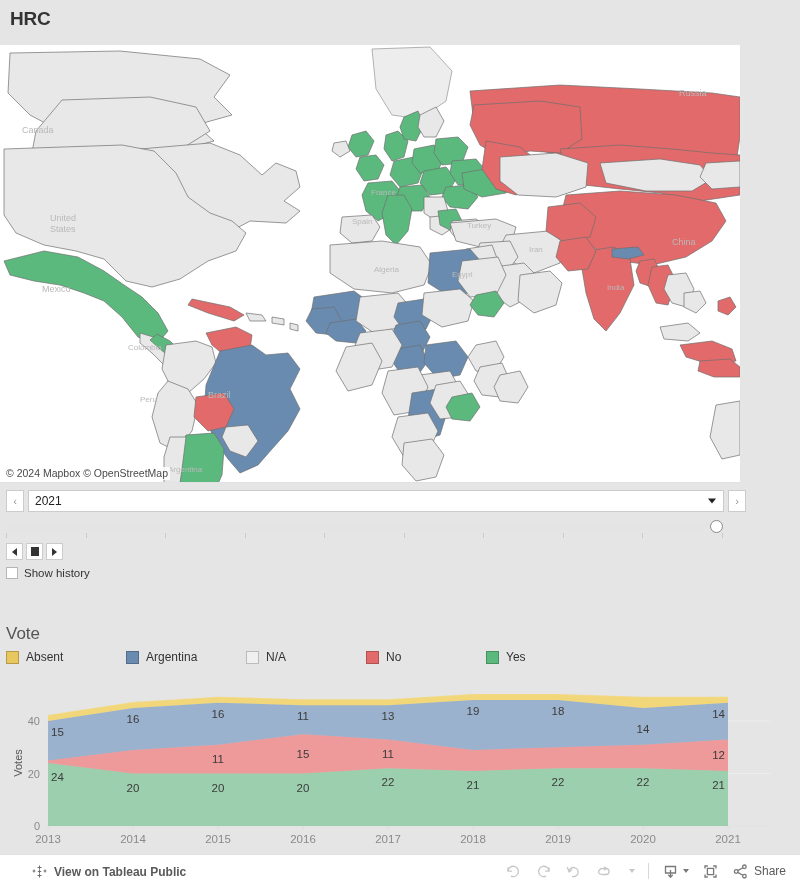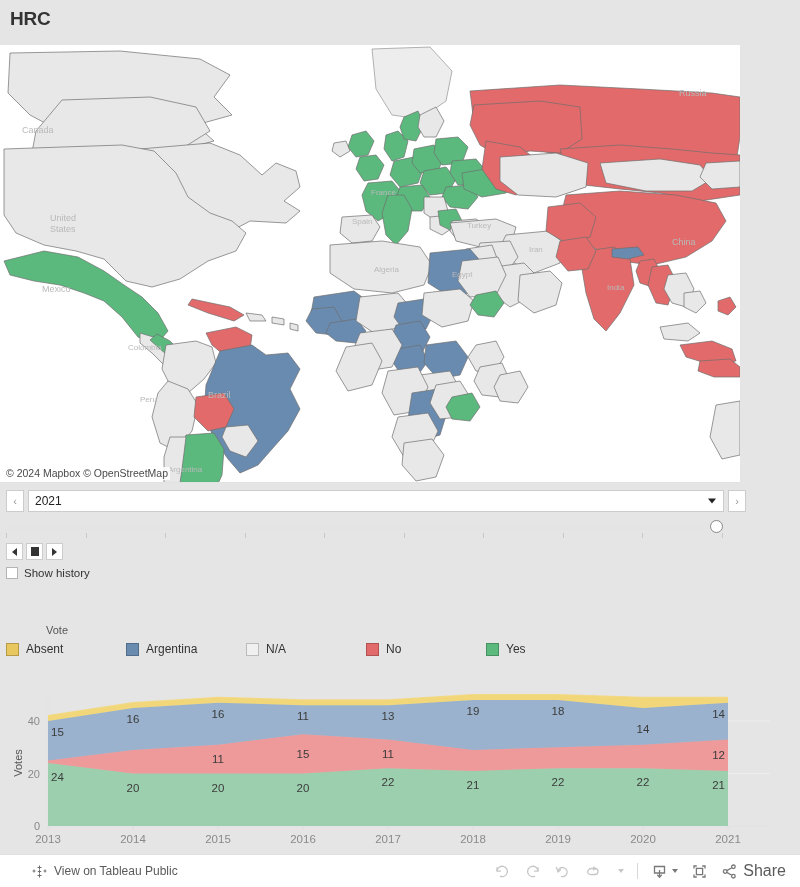--- a/index.html
+++ b/index.html
@@ -76,43 +76,43 @@
   .tri-l { width:0;height:0;border-top:4px solid transparent;border-bottom:4px solid transparent;border-right:5px solid #333; }
   .tri-r { width:0;height:0;border-top:4px solid transparent;border-bottom:4px solid transparent;border-left:5px solid #333; }
   .sq { width: 8px; height: 9px; background: #333; }
 
   .history-row { display: flex; align-items: center; gap: 6px; margin-top: 7px; }
   .chk { width: 12px; height: 12px; border: 1px solid #b4b4b4; background: #fff; }
   .history-label { font-size: 11.5px; color: #333; }
 
   
   .legend { position: absolute; left: 6px; top: 624px; width: 740px; }
-  .legend-title { font-size: 11px; color: #555; margin-bottom: 6px; margin-left: 40px; }
+  .legend-title { font-size: 17px; color: #555; margin-bottom: 6px; }
   .legend-items { display: flex; align-items: center; }
   .legend-item { display: flex; align-items: center; width: 120px; }
   .swatch { width: 13px; height: 13px; border: 1px solid rgba(0,0,0,0.22); margin-right: 7px; flex: none; }
   .legend-text { font-size: 12px; color: #333; }
 
   
   .chart-wrap { position: absolute; left: 0; top: 688px; width: 800px; height: 160px; }
   .chart-svg { display: block; }
 
   
   .toolbar {
     position: absolute; left: 0; bottom: 0; width: 800px; height: 33px;
     border-top: 1px solid #e0e0e0; background: #fff;
     display: flex; align-items: center;
   }
-  .tb-left { display: flex; align-items: center; margin-left: 32px; }
+  .tb-left { display: flex; align-items: flex-end; margin-left: 32px; font-weight: bold; }
   .tb-left-label { font-size: 12px; color: #5a5a5a; margin-left: 7px; }
   .tb-right { margin-left: auto; display: flex; align-items: center; gap: 13px; margin-right: 14px; }
   .tb-icon { display: flex; align-items: center; color: #c7c7c7; cursor: pointer; }
   .tb-icon.active { color: #787878; }
   .tb-sep { width: 1px; height: 16px; background: #d8d8d8; }
-  .tb-share-label { font-size: 16px; color: #5a5a5a; margin-left: 5px; }
+  .tb-share-label { font-size: 12px; color: #5a5a5a; margin-left: 5px; }
   .mini-caret { width:0;height:0;border-left:3.5px solid transparent;border-right:3.5px solid transparent;border-top:4.5px solid currentColor; margin-left: 4px; }
 </style>
 </head>
 <body>
 
 <div id="app">
 
   <div class="title">HRC</div>
 
   <div class="map-wrap">

